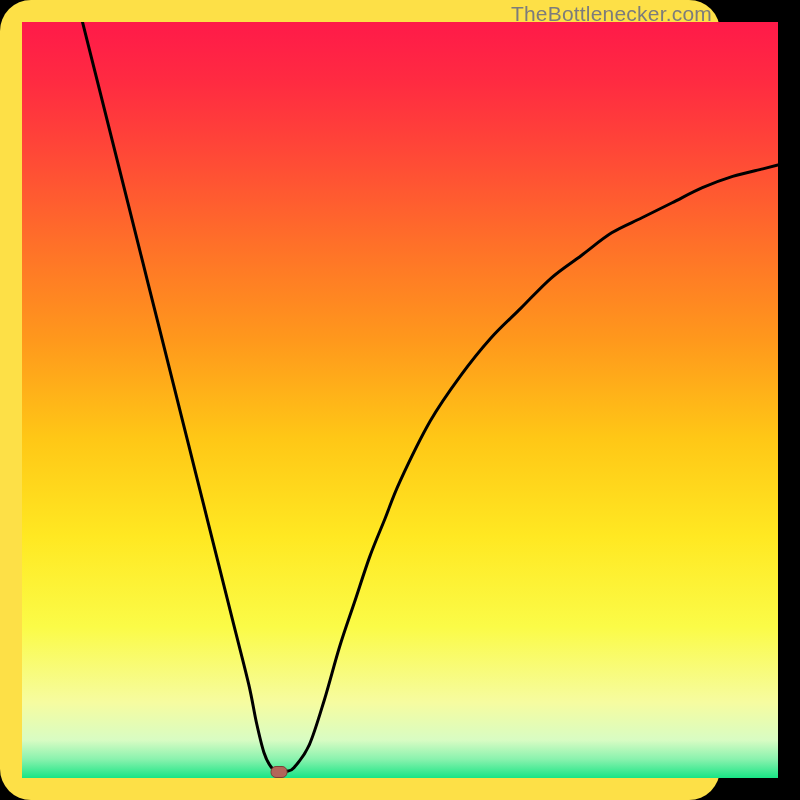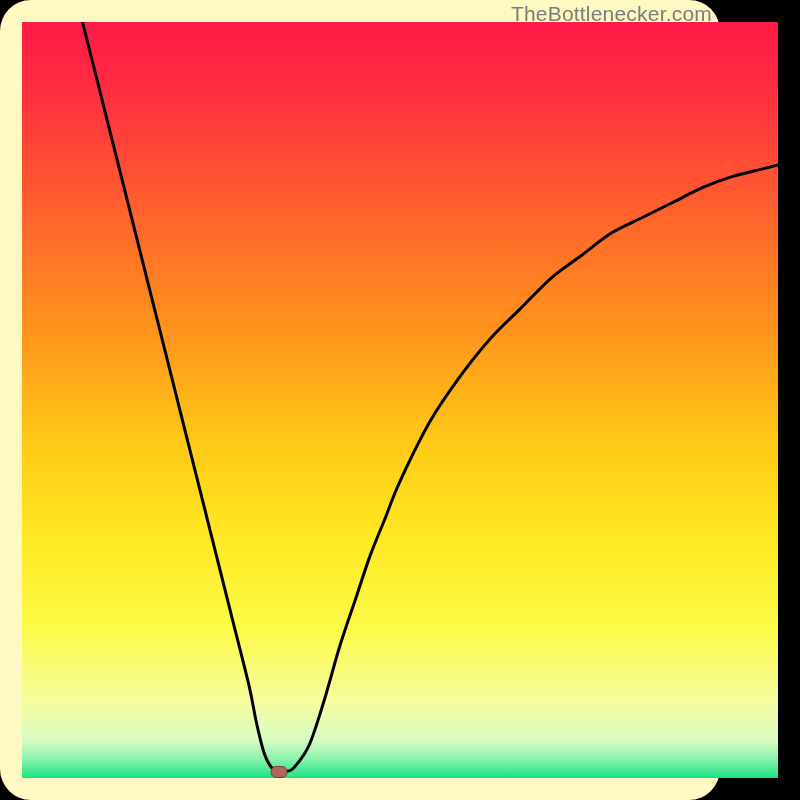--- a/index.html
+++ b/index.html
@@ -9,21 +9,21 @@
     height: 800px;
     background: #000;
     overflow: hidden;
     font-family: Arial, Helvetica, sans-serif;
   }
   .frame {
     position: absolute;
     top: 0; left: 0;
     width: 720px;
     height: 800px;
-    background: #fef9c3;
+    background: #fde047;
     border-radius: 31px;
   }
   .plot-area {
     position: absolute;
     top: 22px;
     left: 22px;
     width: 756px;
     height: 756px;
     overflow: hidden;
   }

